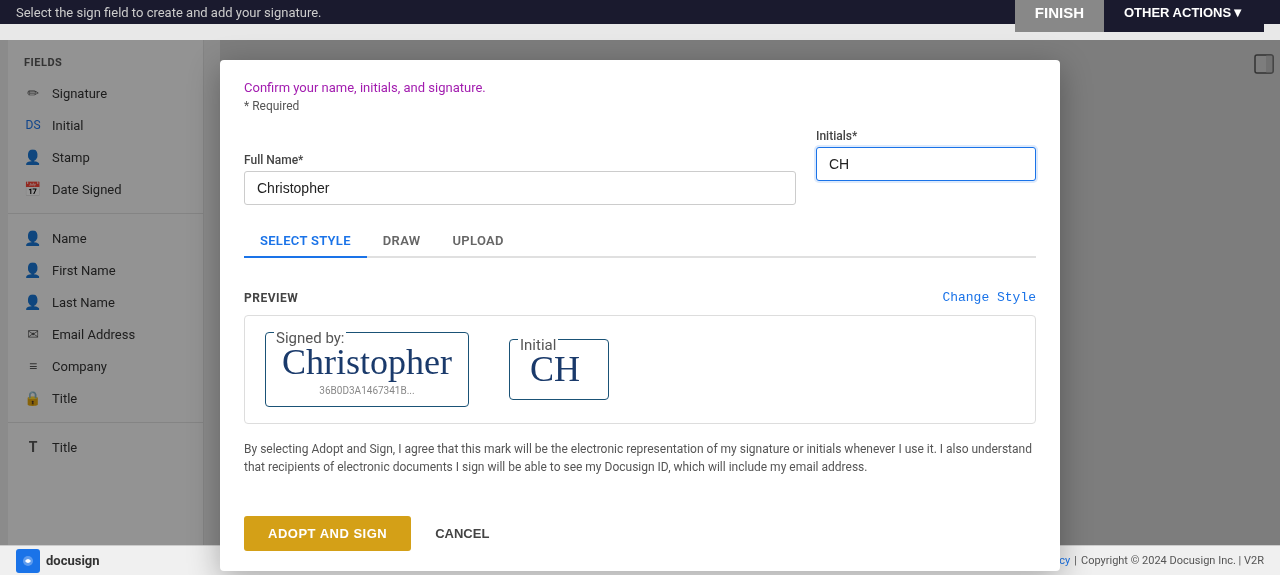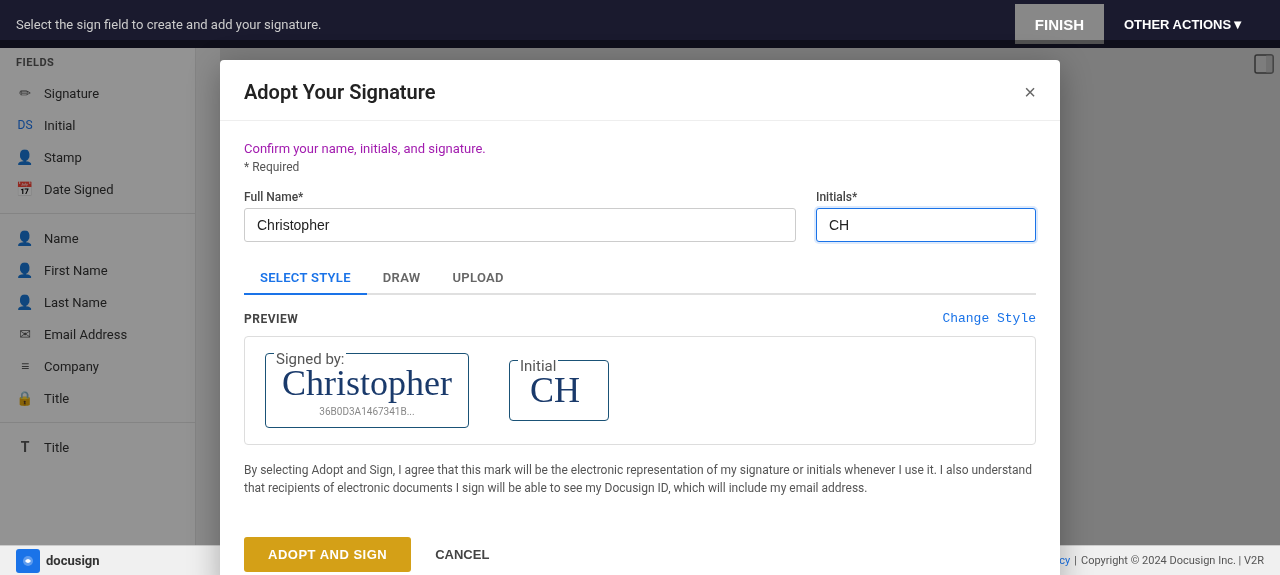--- a/index.html
+++ b/index.html
@@ -9,21 +9,21 @@
       width: 1280px;
       height: 575px;
       overflow: hidden;
       position: relative;
     }
 
     
     .top-bar {
       position: absolute;
       top: 0; left: 0; right: 0;
-      height: 48px;
+      height: 24px;
       background: #1a1a2e;
       display: flex;
       align-items: center;
       justify-content: space-between;
       padding: 0 16px;
       z-index: 1;
     }
     .top-bar-left {
       color: #ccc;
       font-size: 13px;
@@ -54,21 +54,21 @@
       height: 40px;
       display: flex;
       align-items: center;
       gap: 0;
     }
 
     
     .sidebar {
       position: absolute;
       top: 40px;
-      left: 0;
+      left: 8px;
       width: 196px;
       bottom: 30px;
       background: #f5f5f5;
       border-right: 1px solid #ddd;
       padding: 16px 0;
     }
     .sidebar-section-title {
       font-size: 11px;
       font-weight: 700;
       color: #555;
@@ -209,21 +209,21 @@
     .form-row {
       display: flex;
       gap: 20px;
       margin-bottom: 20px;
     }
     .form-group {
       display: flex;
       flex-direction: column;
       gap: 4px;
     }
-    .form-group.full { flex: 1; }
+    .form-group.full { flex: 1; margin-top: 24px; }
     .form-group.initials { width: 220px; }
     .form-label {
       font-size: 12px;
       color: #444;
       font-weight: 500;
     }
     .form-input {
       border: 1px solid #ccc;
       border-radius: 3px;
       padding: 8px 12px;
@@ -233,21 +233,21 @@
     }
     .form-input.highlighted {
       border-color: #1a73e8;
       box-shadow: 0 0 0 2px rgba(26,115,232,0.15);
     }
 
     
     .tabs {
       display: flex;
       border-bottom: 2px solid #e0e0e0;
-      margin-bottom: 16px;
+      margin-bottom: 32px;
     }
     .tab {
       padding: 8px 16px;
       font-size: 13px;
       font-weight: 600;
       color: #666;
       cursor: pointer;
       border-bottom: 2px solid transparent;
       margin-bottom: -2px;
       letter-spacing: 0.3px;
@@ -450,24 +450,20 @@
 <div style="position:absolute;right:4px;top:52px;z-index:2;">
   <svg width="24" height="24" viewBox="0 0 24 24" fill="#555">
       <rect x="3" y="3" width="18" height="18" rx="2" fill="none" stroke="#555" stroke-width="1.5"></rect>
       <rect x="14" y="3" width="7" height="18" rx="1" fill="#aaa" opacity="0.5"></rect>
     </svg>
 </div>
 
 <div class="modal-overlay">
   <div class="modal">
 
-    <div class="modal-header">
-      <span class="modal-title">Adopt Your Signature</span>
-      <button class="modal-close">×</button>
-    </div>
 
     <div class="modal-body">
       <p class="modal-desc">Confirm your name, initials, and signature.</p>
       <p class="modal-required">* Required</p>
 
       <div class="form-row">
         <div class="form-group full">
           <label class="form-label">Full Name*</label>
           <input class="form-input" type="text" value="Christopher" style="">
         </div>

